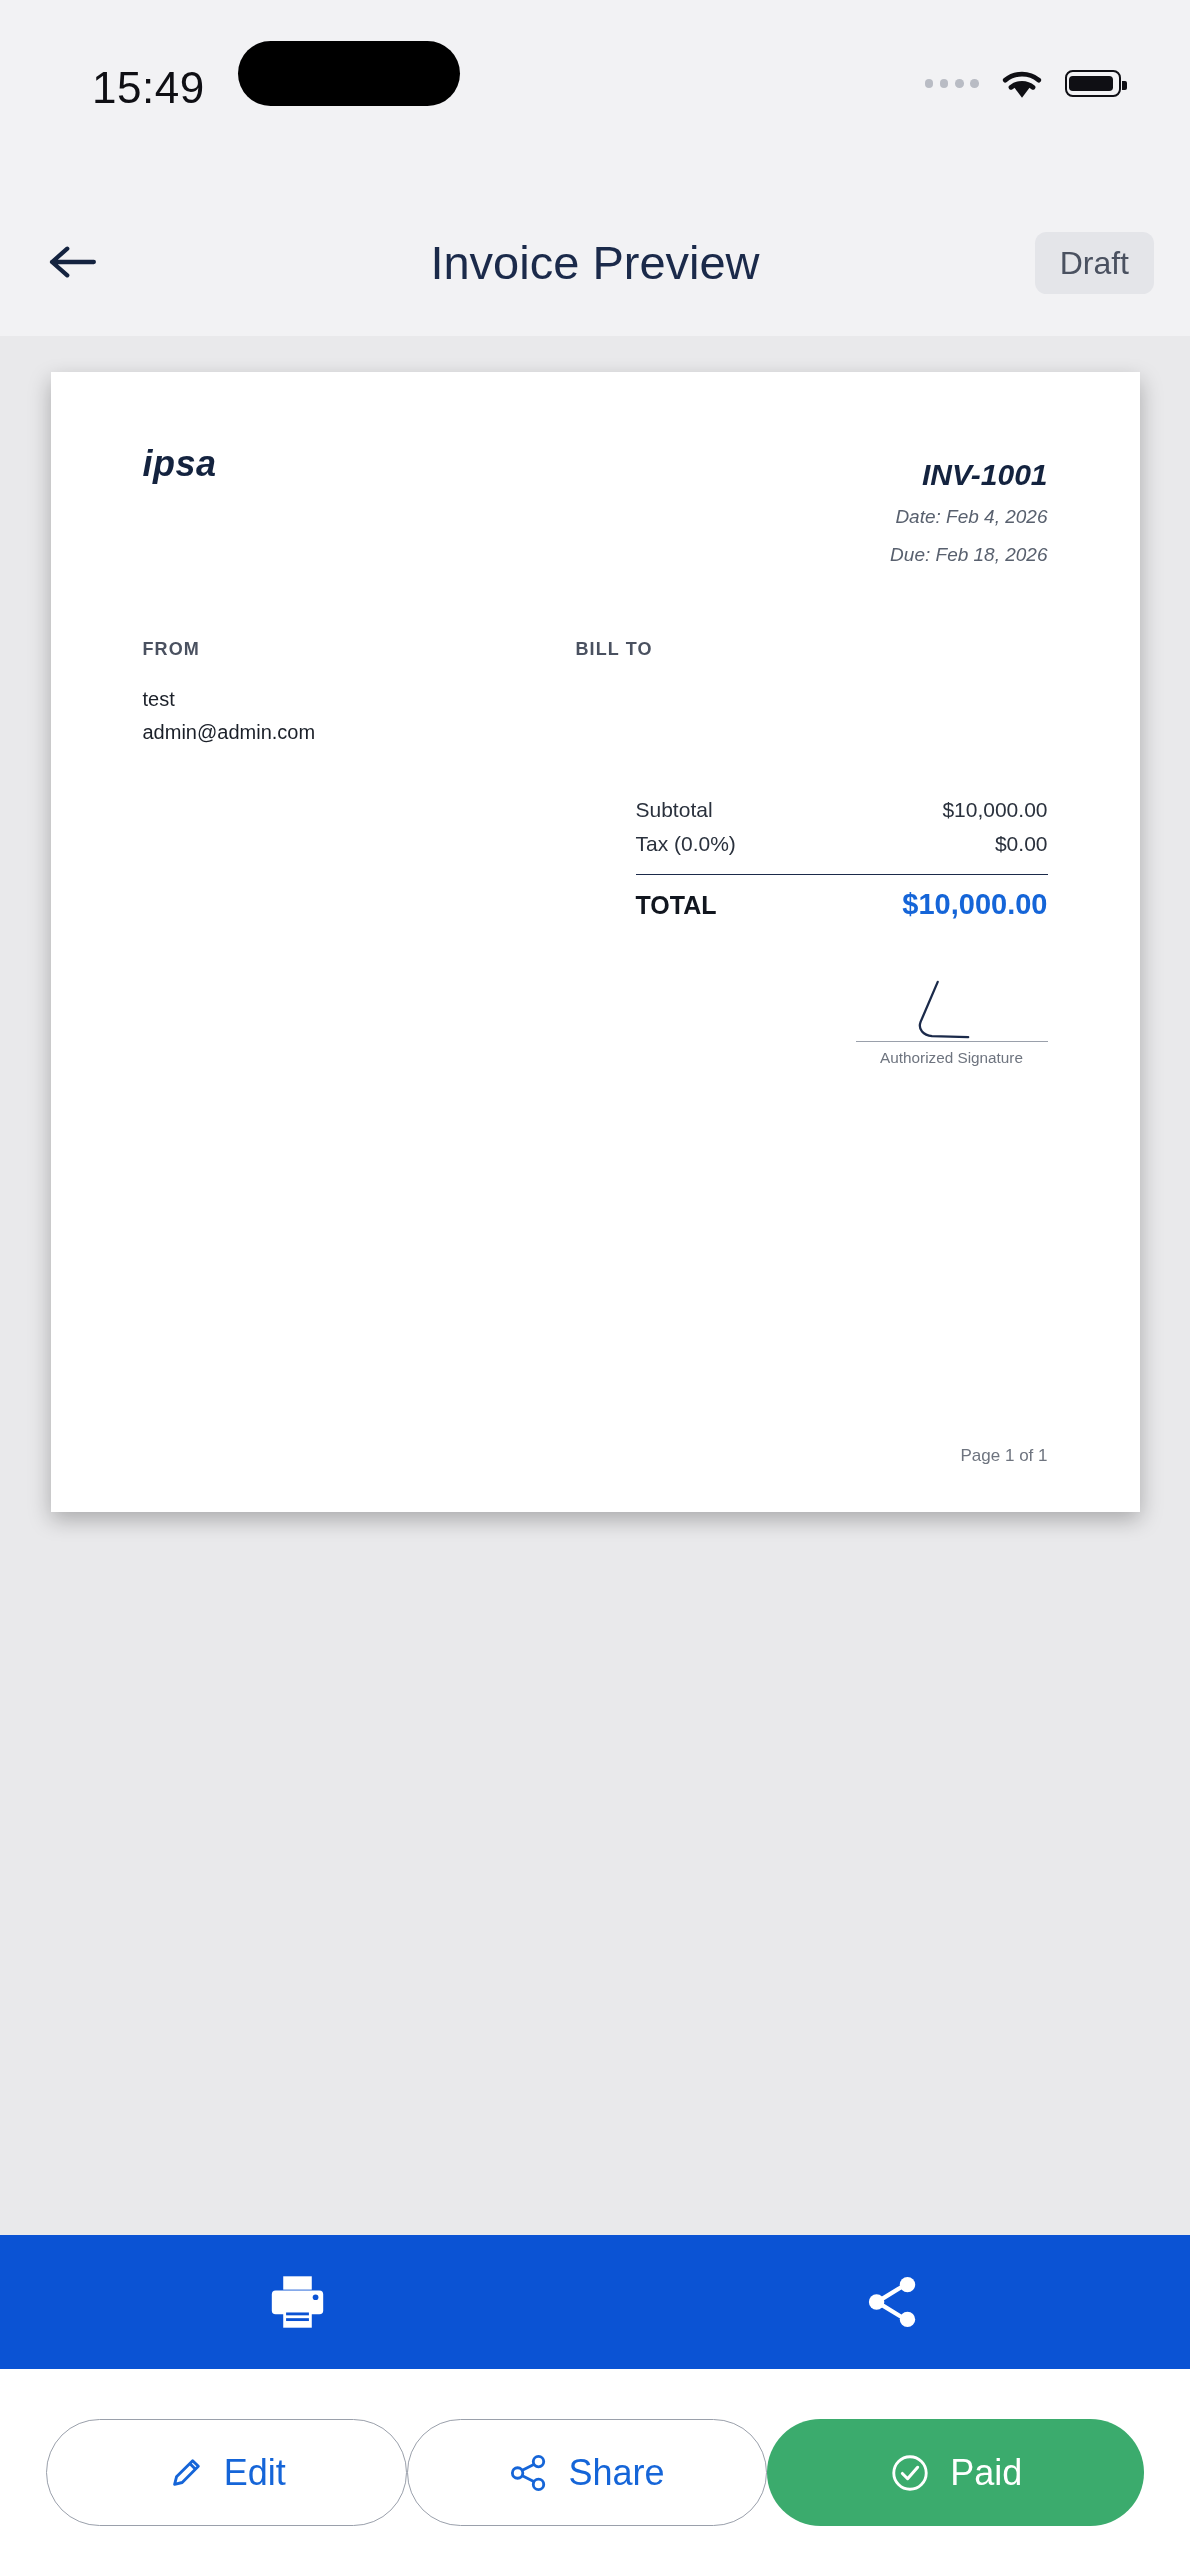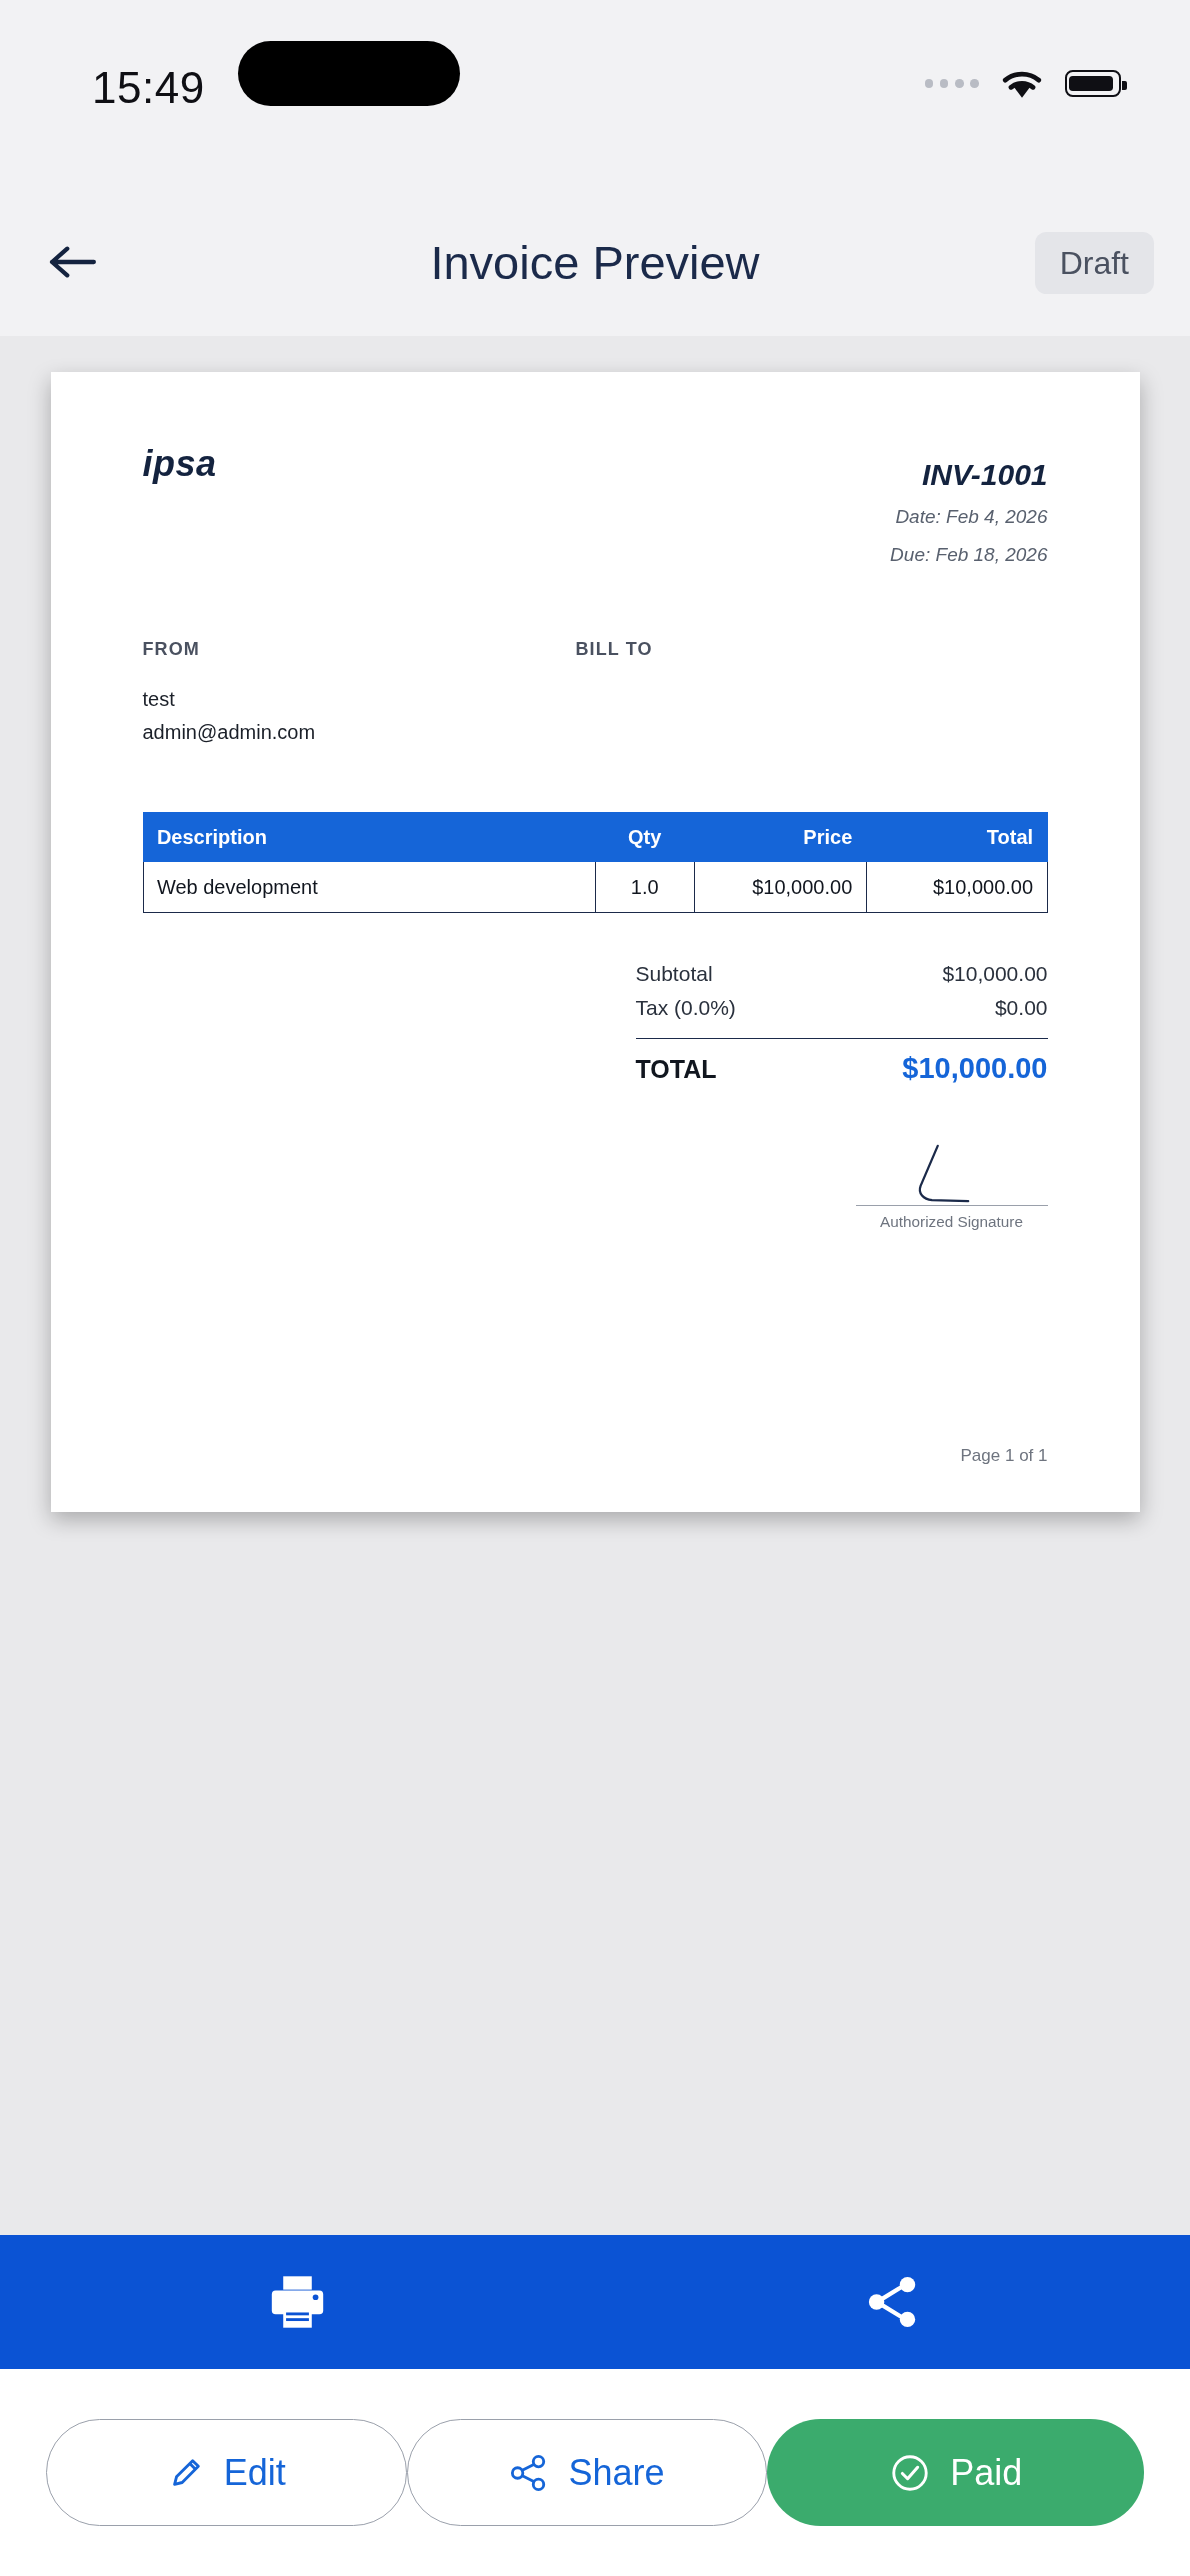--- a/index.html
+++ b/index.html
@@ -274,38 +274,20 @@
             <div>test</div>
             <div>admin@admin.com</div>
           </div>
         </div>
         <div class="party-to">
           <div class="party-label">BILL TO</div>
           <div class="party-body"></div>
         </div>
       </div>
 
-      <table class="items">
-        <thead>
-          <tr>
-            <th class="col-desc">Description</th>
-            <th class="col-qty ctr">Qty</th>
-            <th class="col-price num">Price</th>
-            <th class="col-total num">Total</th>
-          </tr>
-        </thead>
-        <tbody>
-          <tr>
-            <td>Web development</td>
-            <td class="ctr">1.0</td>
-            <td class="num">$10,000.00</td>
-            <td class="num">$10,000.00</td>
-          </tr>
-        </tbody>
-      </table>
 
       <div class="totals">
         <div class="row">
           <span>Subtotal</span>
           <span>$10,000.00</span>
         </div>
         <div class="row">
           <span>Tax (0.0%)</span>
           <span>$0.00</span>
         </div>

